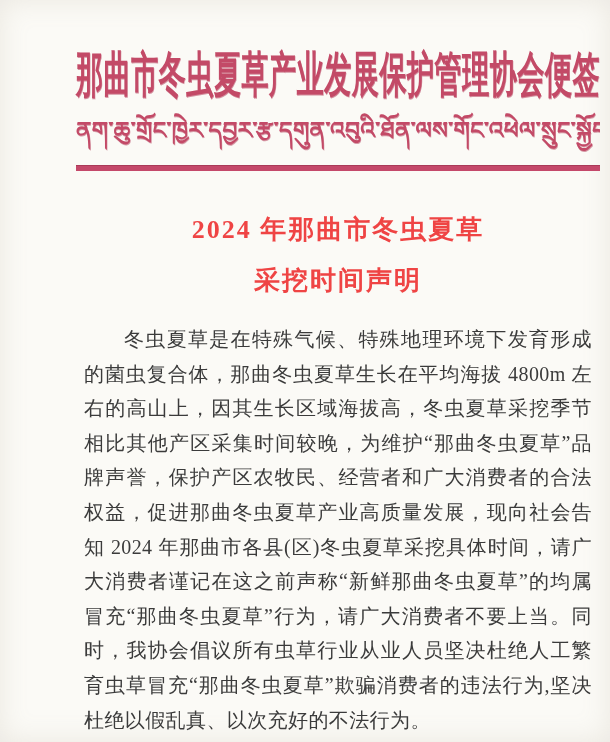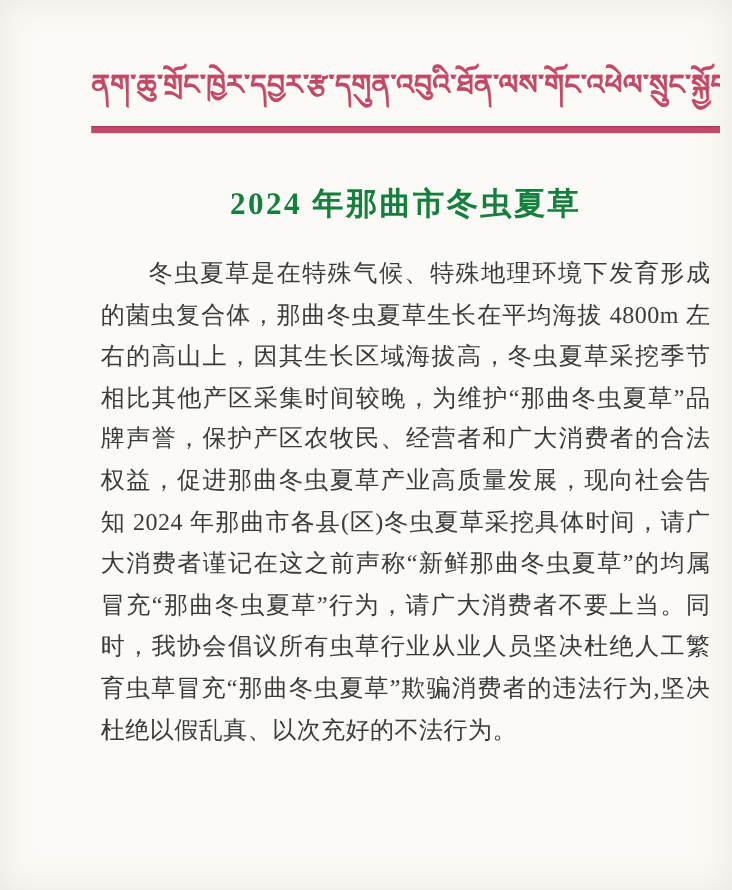--- a/index.html
+++ b/index.html
@@ -62,21 +62,21 @@
   }
   
   .doc{
     margin:0 14px 0 84px;
     width:508px;
     color:#3d3d3d;
   }
   .doc-title{
     text-align:center;
     font-weight:bold;
-    color:#15803d;
+    color:#ef4444;
     font-size:26px;
     letter-spacing:2px;
     line-height:34px;
   }
   .doc-title.l1{margin-top:42px;}
   .doc-title.l2{margin-top:17px;}
   .body-text{
     margin-top:24px;
     font-size:20px;
     line-height:34.6px;
@@ -90,25 +90,29 @@
   .paragraph{
     text-indent:2em;
   }
 </style>
 </head>
 <body>
 
 <div class="page">
 
   <div class="letterhead">
+    <div class="lh-cn-wrap">
+      <div class="lh-cn">那曲市冬虫夏草产业发展保护管理协会便签</div>
+    </div>
     <div class="lh-bo">ནག་ཆུ་གྲོང་ཁྱེར་དབྱར་རྩ་དགུན་འབུའི་ཐོན་ལས་གོང་འཕེལ་སྲུང་སྐྱོབ་དོ་དམ་མཐུན་ཚོགས་ཀྱི་འབྲི་ཤོག</div>
     <div class="lh-rule"></div>
   </div>
 
   <div class="doc">
     <div class="doc-title l1">2024 年那曲市冬虫夏草</div>
+    <div class="doc-title l2">采挖时间声明</div>
 
     <div class="body-text">
       <div class="paragraph">冬虫夏草是在特殊气候、特殊地理环境下发育形成的菌虫复合体，那曲冬虫夏草生长在平均海拔 4800m 左右的高山上，因其生长区域海拔高，冬虫夏草采挖季节相比其他产区采集时间较晚，为维护“那曲冬虫夏草”品牌声誉，保护产区农牧民、经营者和广大消费者的合法权益，促进那曲冬虫夏草产业高质量发展，现向社会告知 2024 年那曲市各县(区)冬虫夏草采挖具体时间，请广大消费者谨记在这之前声称“新鲜那曲冬虫夏草”的均属冒充“那曲冬虫夏草”行为，请广大消费者不要上当。同时，我协会倡议所有虫草行业从业人员坚决杜绝人工繁育虫草冒充“那曲冬虫夏草”欺骗消费者的违法行为,坚决杜绝以假乱真、以次充好的不法行为。</div>
     </div>
   </div>
 
 </div>
 
 </body></html>

